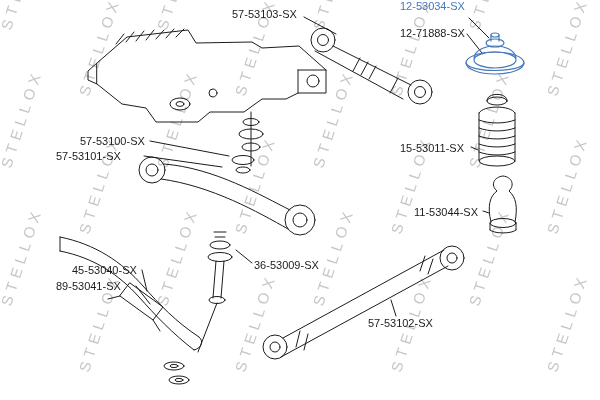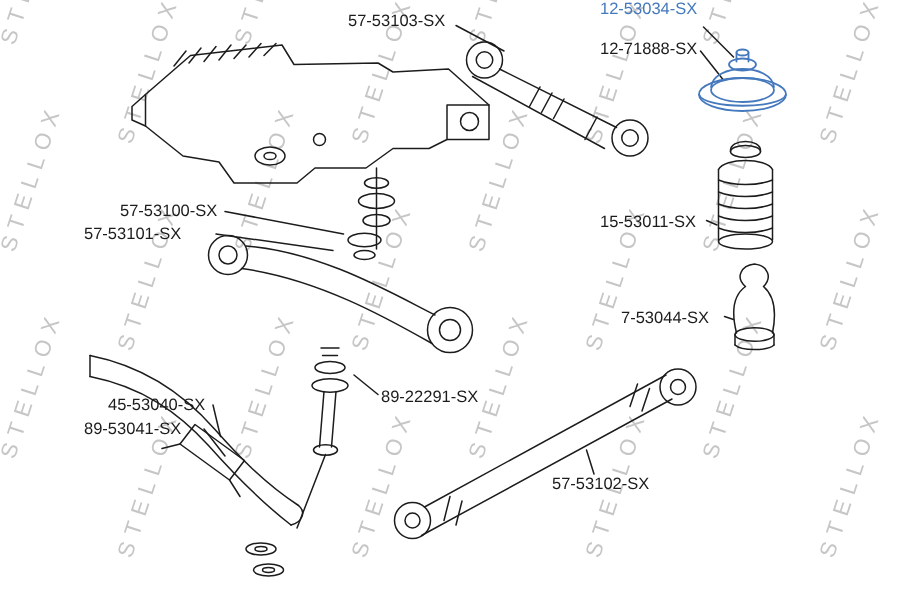--- a/index.html
+++ b/index.html
@@ -155,21 +155,21 @@
       <path d="M491,35 L491,41 M499,35 L499,41"></path>
       <ellipse cx="495" cy="35" rx="4" ry="2"></ellipse>
       <path d="M466,63 C469,73 521,73 524,63"></path>
     </g>
   </svg>
 
   <div class="plabel" style="left:232px;top:8px">57-53103-SX</div>
   <div class="plabel hl" style="left:400px;top:0">12-53034-SX</div>
   <div class="plabel" style="left:400px;top:27px">12-71888-SX</div>
   <div class="plabel" style="left:400px;top:142px">15-53011-SX</div>
-  <div class="plabel" style="left:414px;top:206px">7-53044-SX</div>
+  <div class="plabel" style="left:414px;top:206px">11-53044-SX</div>
   <div class="plabel" style="left:80px;top:135px">57-53100-SX</div>
   <div class="plabel" style="left:56px;top:150px">57-53101-SX</div>
   <div class="plabel" style="left:72px;top:264px">45-53040-SX</div>
   <div class="plabel" style="left:56px;top:280px">89-53041-SX</div>
-  <div class="plabel" style="left:254px;top:259px">89-22291-SX</div>
+  <div class="plabel" style="left:254px;top:259px">36-53009-SX</div>
   <div class="plabel" style="left:368px;top:317px">57-53102-SX</div>
 
 </div>
 
 </body></html>

